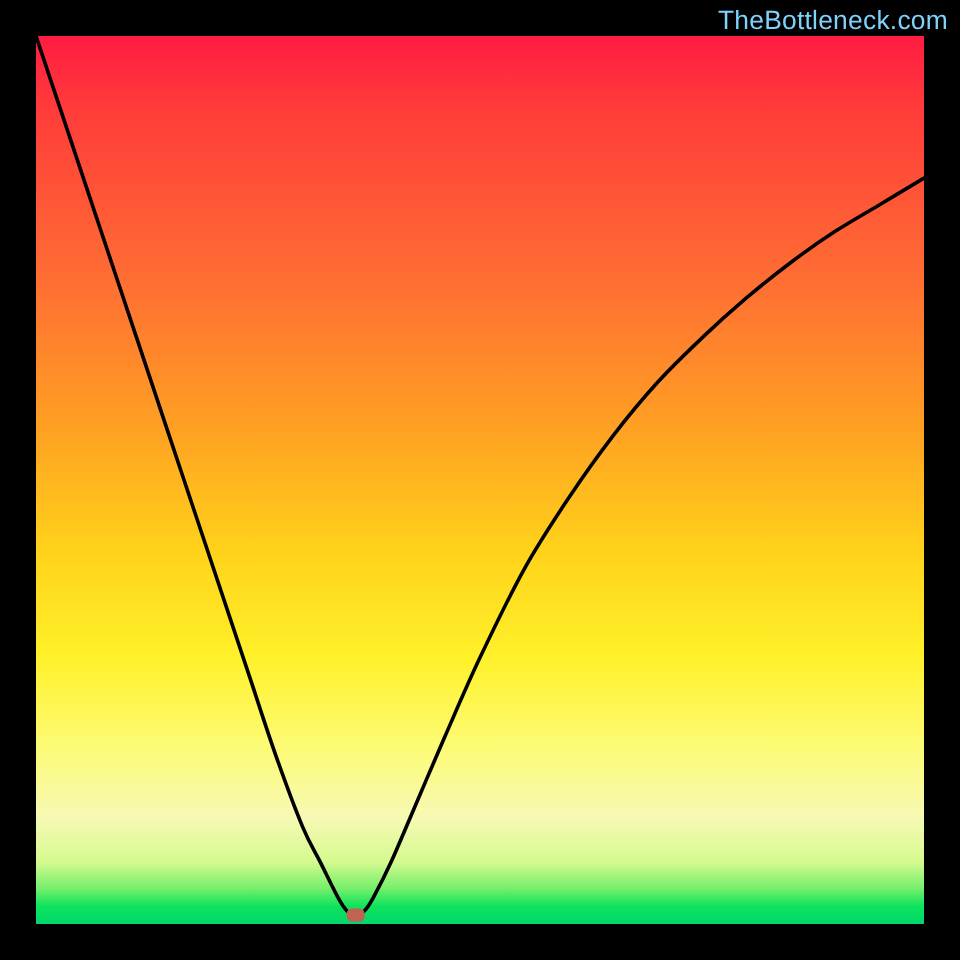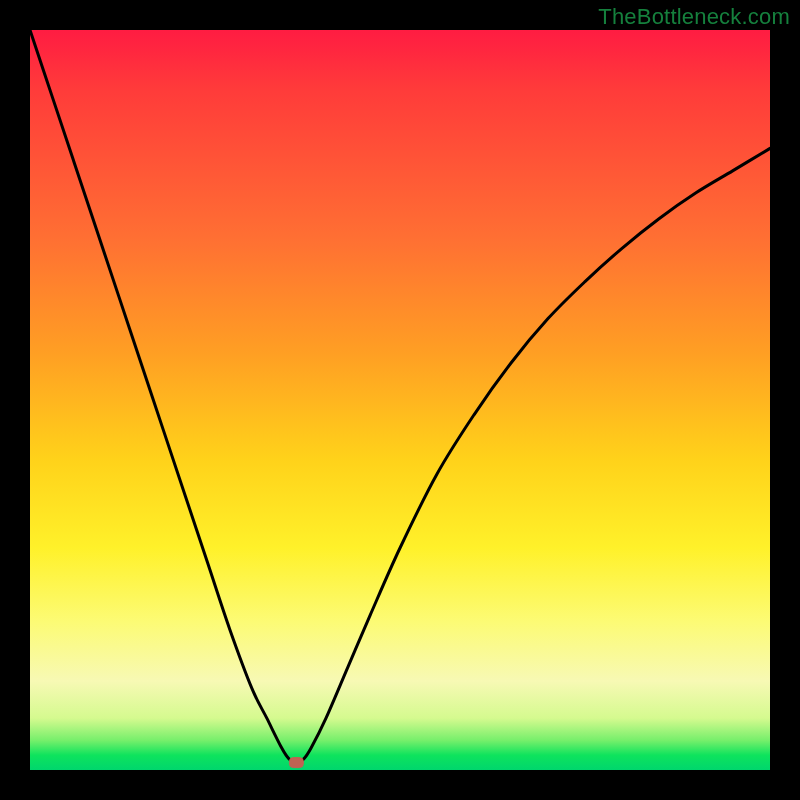--- a/index.html
+++ b/index.html
@@ -14,21 +14,21 @@
   .frame {
     position: relative;
     width: 800px;
     height: 800px;
     background: #000;
   }
   .watermark {
     position: absolute;
     top: 4px;
     right: 10px;
-    color: #15803d;
+    color: #7dd3fc;
     font-size: 22px;
     font-weight: 500;
     letter-spacing: 0.2px;
     z-index: 10;
   }
   .plot-area {
     position: absolute;
     left: 30px;
     top: 30px;
     width: 740px;

